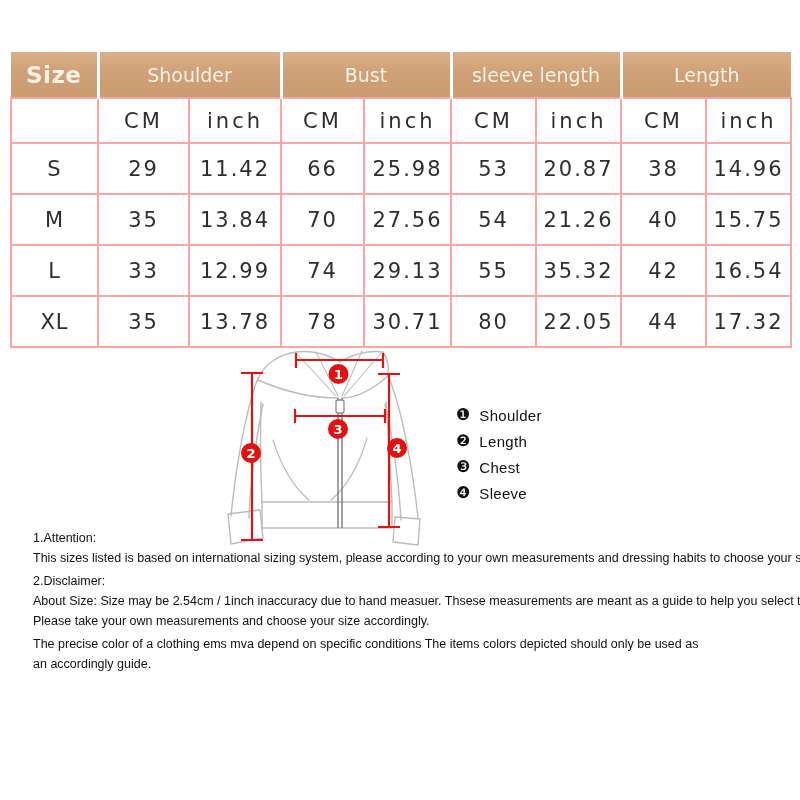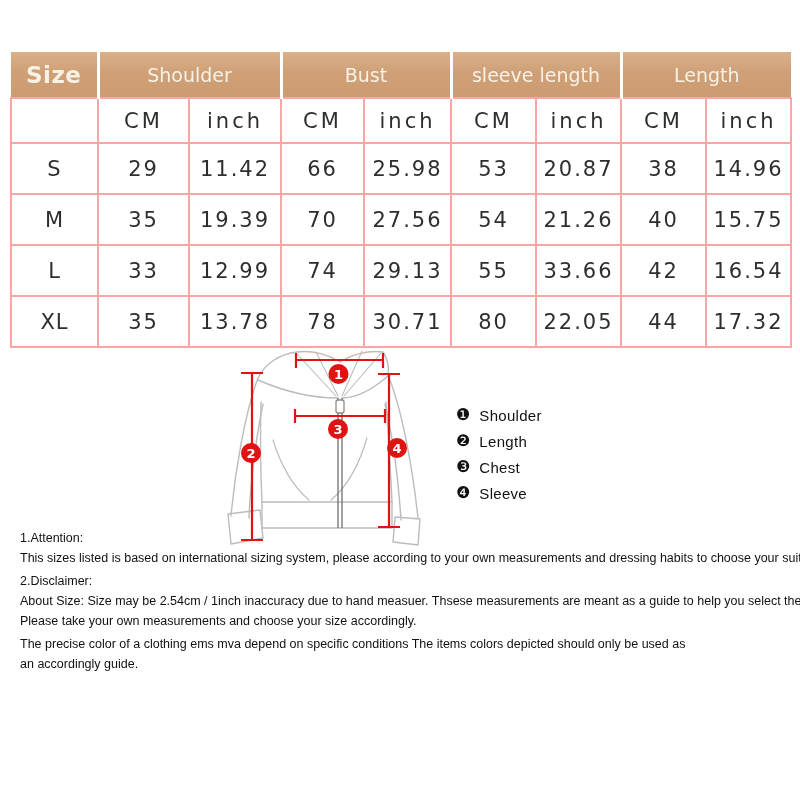--- a/index.html
+++ b/index.html
@@ -29,21 +29,21 @@
   .size-table tr.data td.size-cell{letter-spacing:1px;}
   
   .diagram{position:absolute;left:205px;top:342px;width:240px;height:212px;}
   .legend{position:absolute;left:456px;top:402px;}
   .legend-row{display:flex;align-items:center;height:26px;}
   .legend-marker{font-size:16px;line-height:16px;color:#111;font-family:"DejaVu Sans",sans-serif;}
   .legend-label{font-size:15px;color:#111;margin-left:9px;letter-spacing:.3px;}
   
   .notes{position:absolute;left:20px;top:528px;width:778px;font-size:12.5px;line-height:20px;color:#111;}
   .notes .sec{margin:0 0 3px 0;}
-  .notes .ln{white-space:nowrap;}
+  .notes .ln{white-space:nowrap;margin-left:13px;}
 </style>
 </head>
 <body>
 
 <table class="size-table">
   <colgroup>
     <col style="width:87px">
       <col style="width:91px">
       <col style="width:92px">
     <col style="width:83px">
@@ -79,36 +79,36 @@
     <td>66</td>
     <td>25.98</td>
     <td>53</td>
     <td>20.87</td>
     <td>38</td>
     <td>14.96</td>
   </tr>
   <tr class="data">
     <td class="size-cell">M</td>
     <td>35</td>
-    <td>19.39</td>
+    <td>13.84</td>
     <td>70</td>
     <td>27.56</td>
     <td>54</td>
     <td>21.26</td>
     <td>40</td>
     <td>15.75</td>
   </tr>
   <tr class="data">
     <td class="size-cell">L</td>
     <td>33</td>
     <td>12.99</td>
     <td>74</td>
     <td>29.13</td>
     <td>55</td>
-    <td>33.66</td>
+    <td>35.32</td>
     <td>42</td>
     <td>16.54</td>
   </tr>
   <tr class="data">
     <td class="size-cell">XL</td>
     <td>35</td>
     <td>13.78</td>
     <td>78</td>
     <td>30.71</td>
     <td>80</td>

